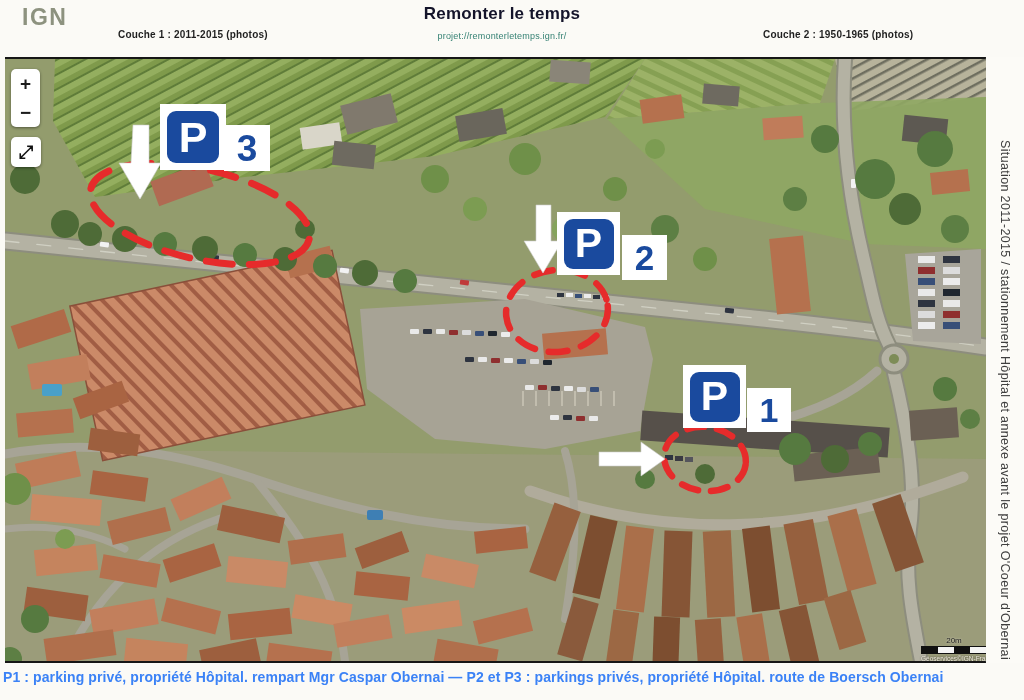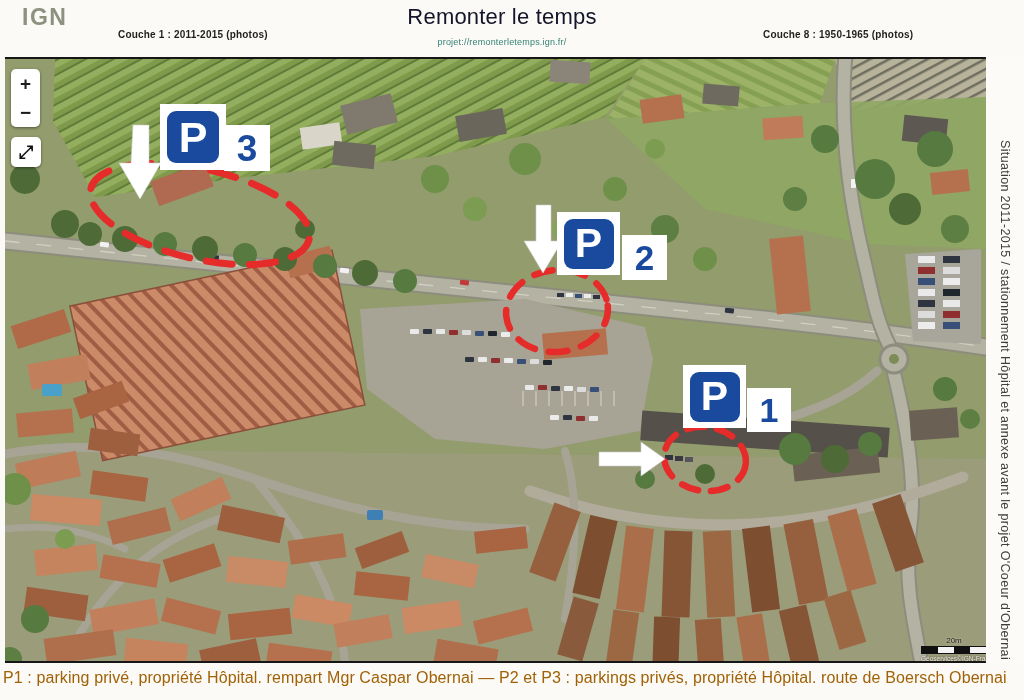--- a/index.html
+++ b/index.html
@@ -4,21 +4,21 @@
 <style>
   html,body{margin:0;padding:0;background:#d9d9d9;}
   .page{position:relative;width:1024px;height:700px;background:#fbfaf6;overflow:hidden;
         font-family:"Liberation Sans",sans-serif;}
   
   .hdr{position:absolute;left:0;top:0;width:1024px;height:57px;}
   .logo{position:absolute;left:22px;top:4px;font-size:23px;font-weight:bold;color:#8d927f;letter-spacing:1.5px;}
   .layer-lab{position:absolute;top:29px;font-size:10px;font-weight:bold;color:#1f1f1f;letter-spacing:.2px;}
   .l1{left:118px;} .l2{left:763px;}
   .titlewrap{position:absolute;left:312px;top:4px;width:380px;text-align:center;}
-  .title{font-size:22px;font-weight:normal;color:#14142a;letter-spacing:.2px;}
+  .title{font-size:17px;font-weight:bold;color:#14142a;letter-spacing:.2px;}
   .url{font-size:9px;color:#368274;margin-top:7px;letter-spacing:.2px;}
   
   .map{position:absolute;left:5px;top:57px;width:981px;height:606px;box-sizing:border-box;
        border-top:2px solid #161616;border-bottom:2px solid #161616;border-right:1px solid #3a3a3a;
        background:#939c6d;}
   .map svg.art{position:absolute;left:0;top:0;width:981px;height:602px;display:block;}
   
   .zctrl{position:absolute;left:6px;top:10px;width:29px;background:#fff;border-radius:5px;
          box-shadow:0 1px 3px rgba(0,0,0,.45);text-align:center;overflow:hidden;}
   .zbtn{height:29px;line-height:29px;font-size:19px;font-weight:bold;color:#1c1c1c;cursor:pointer;user-select:none;}
@@ -45,36 +45,36 @@
   .scale-label{font-size:8px;color:#222;text-shadow:0 0 2px #d9d5c4;}
   .scale-bar{height:6px;border:1px solid #101010;display:flex;margin-top:1px;background:#f5f5f5;}
   .scale-bar i{flex:1;} .scale-bar i:nth-child(odd){background:#101010;}
   .attrib{font-size:6.5px;color:#efeadb;text-shadow:0 0 2px #2c2c2c;margin-top:1px;white-space:nowrap;}
   
   .side-note{position:absolute;left:986px;top:57px;width:38px;height:606px;background:#fcfbf7;
              display:flex;justify-content:center;}
   .side-note span{writing-mode:vertical-rl;font-size:12.5px;color:#3e3e3e;letter-spacing:.35px;
                   margin-top:83px;white-space:nowrap;}
   
-  .caption{position:absolute;left:3px;top:669px;width:1021px;font-size:16px;font-weight:normal;
-           color:#a16207;letter-spacing:.1px;white-space:nowrap;}
+  .caption{position:absolute;left:3px;top:669px;width:1021px;font-size:14px;font-weight:bold;
+           color:#3b82f6;letter-spacing:.1px;white-space:nowrap;}
 </style>
 </head>
 <body>
 
 <div class="page">
 
   <div class="hdr">
     <div class="logo">IGN</div>
     <div class="layer-lab l1">Couche 1 : 2011-2015 (photos)</div>
     <div class="titlewrap">
       <div class="title">Remonter le temps</div>
       <div class="url">projet://remonterletemps.ign.fr/</div>
     </div>
-    <div class="layer-lab l2">Couche 8 : 1950-1965 (photos)</div>
+    <div class="layer-lab l2">Couche 2 : 1950-1965 (photos)</div>
   </div>
 
   <div class="map">
     <svg class="art" viewBox="0 0 981 602">
       <defs>
         <pattern id="vine" width="13" height="13" patternUnits="userSpaceOnUse" patternTransform="rotate(62)">
           <rect width="13" height="13" fill="#7f9a4b"></rect>
             <rect width="6" height="13" fill="#94ae5f"></rect>
           <rect x="11" width="2" height="13" fill="#5f7c39"></rect>
         </pattern>

